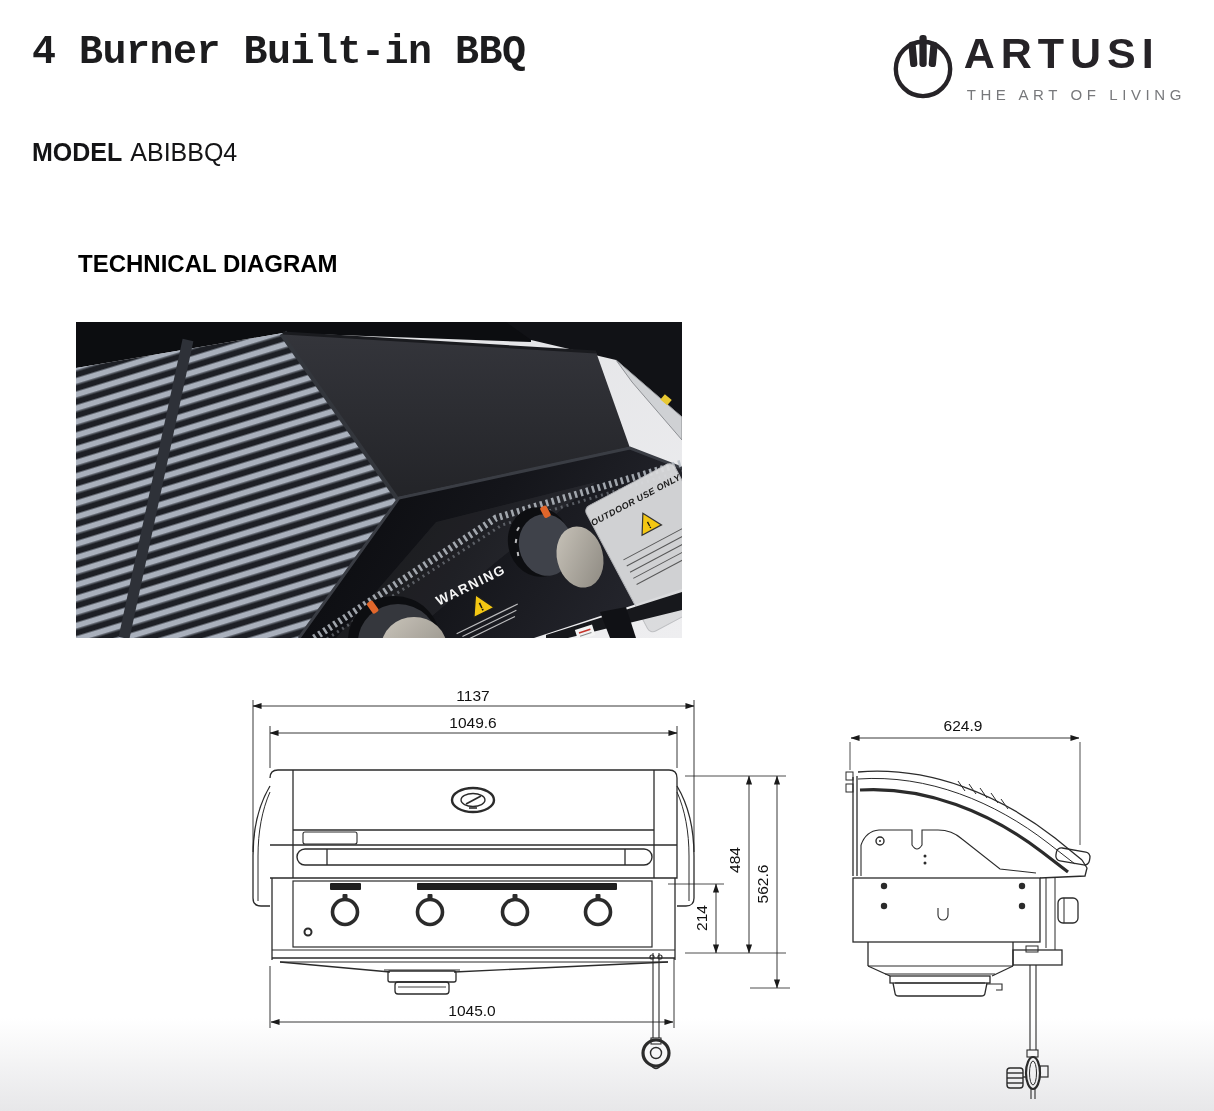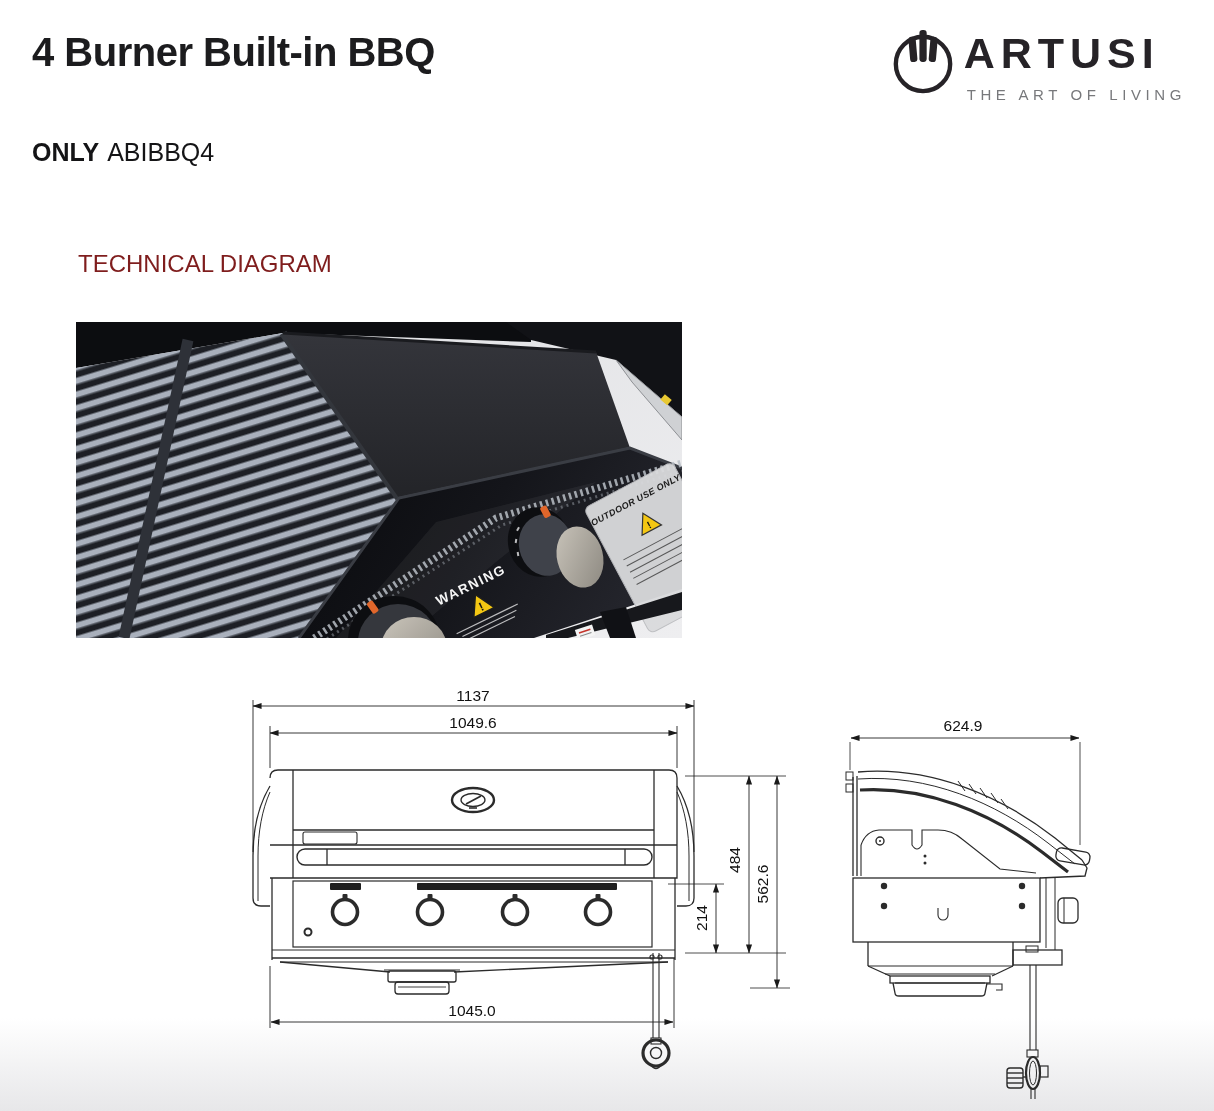--- a/index.html
+++ b/index.html
@@ -2,30 +2,30 @@
 <html><head>
 <meta charset="utf-8">
 <style>
   html,body{margin:0;padding:0;}
   body{
     width:1214px;height:1111px;position:relative;background:#ffffff;
     font-family:"Liberation Sans","DejaVu Sans",sans-serif;color:#1b1b1d;overflow:hidden;
   }
   .page-title{
     position:absolute;left:32px;top:30px;margin:0;
-    font-size:40px;font-weight:bold;letter-spacing:-0.5px;color:#1c1c1e;
+    font-size:40px;font-weight:bold;letter-spacing:-0.5px;color:#1c1c1e;font-family:Liberation Mono, monospace;
   }
-  .brand{position:absolute;right:28px;top:26px;display:flex;align-items:flex-start;}
+  .brand{position:absolute;right:28px;top:26px;display:flex;align-items:center;}
   .brand-mark{width:66px;height:66px;margin-right:8px;margin-top:2px;}
   .brand-text{display:flex;flex-direction:column;align-items:flex-start;}
   .brand-name{font-size:43px;font-weight:bold;letter-spacing:6px;color:#262327;line-height:1.0;margin-top:6px;}
   .brand-tagline{font-size:15px;letter-spacing:4.6px;color:#77787b;margin-top:11px;margin-left:3px;}
   .model-line{position:absolute;left:32px;top:138px;font-size:25px;color:#141416;}
   .model-label{font-weight:bold;margin-right:8px;}
-  .section-heading{position:absolute;left:78px;top:250px;margin:0;font-size:24px;font-weight:normal;color:#7f1d1d;}
+  .section-heading{position:absolute;left:78px;top:250px;margin:0;font-size:24px;font-weight:bold;color:#000000;}
   .product-photo{position:absolute;left:76px;top:322px;width:606px;height:316px;margin:0;}
   .product-photo svg{display:block;}
   .bottom-fade{
     position:absolute;left:0;top:1018px;width:1214px;height:93px;
     background:linear-gradient(to bottom, rgba(233,233,235,0) 0%, #e7e7e9 100%);
   }
   .technical-diagram{position:absolute;left:0;top:660px;width:1198px;height:451px;}
   .dim-text{font-size:15.5px;fill:#111;font-family:"Liberation Sans","DejaVu Sans",sans-serif;}
 </style>
 </head>
@@ -42,21 +42,21 @@
       <rect x="39.6" y="9" width="7.5" height="26" rx="3.2" transform="rotate(5 43.3 35)"></rect>
     </g>
   </svg>
   <div class="brand-text">
     <div class="brand-name">ARTUSI</div>
     <div class="brand-tagline">THE ART OF LIVING</div>
   </div>
 </div>
 
 <div class="model-line">
-  <span class="model-label">ONLY</span><span>ABIBBQ4</span>
+  <span class="model-label">MODEL</span><span>ABIBBQ4</span>
 </div>
 
 <h2 class="section-heading">TECHNICAL DIAGRAM</h2>
 
 <figure class="product-photo">
   <svg width="606" height="316" viewBox="0 0 606 316">
     <defs>
       <linearGradient id="pbg" x1="0" y1="0" x2="1" y2="1">
         <stop offset="0" stop-color="#dfe0e3"></stop>
           <stop offset="1" stop-color="#eeeef0"></stop>

